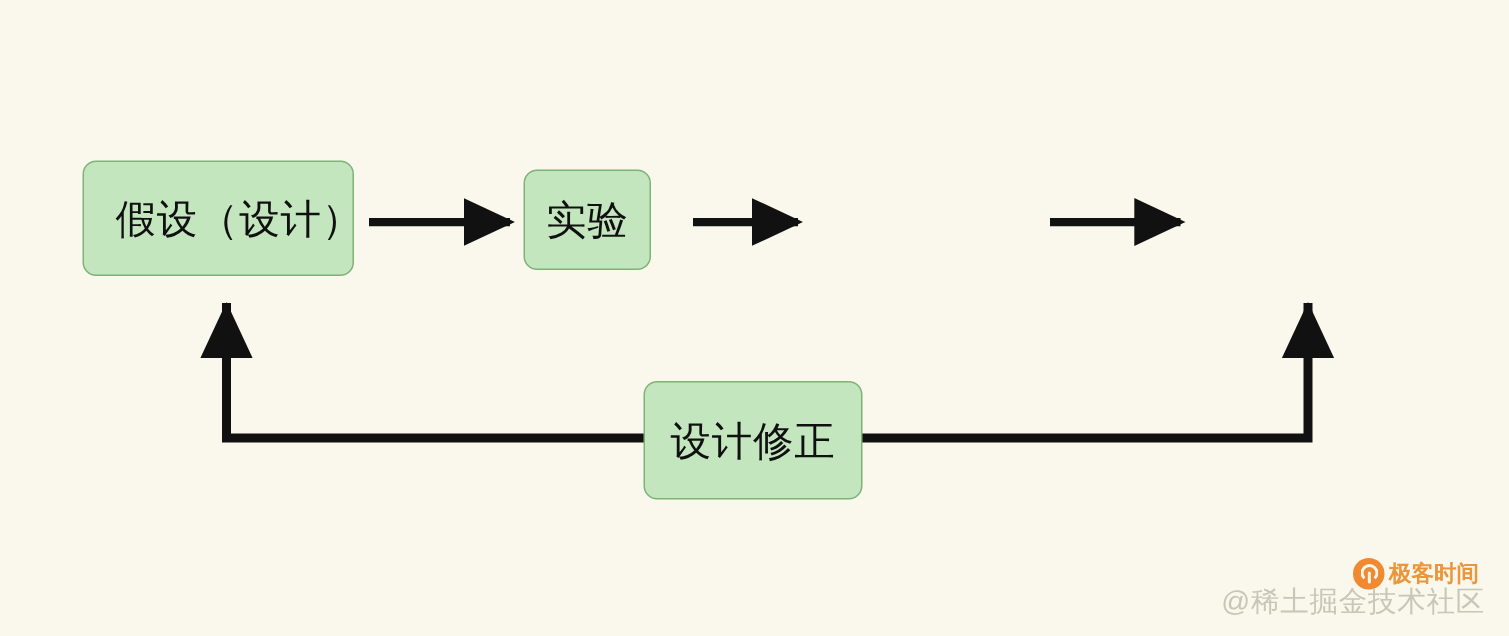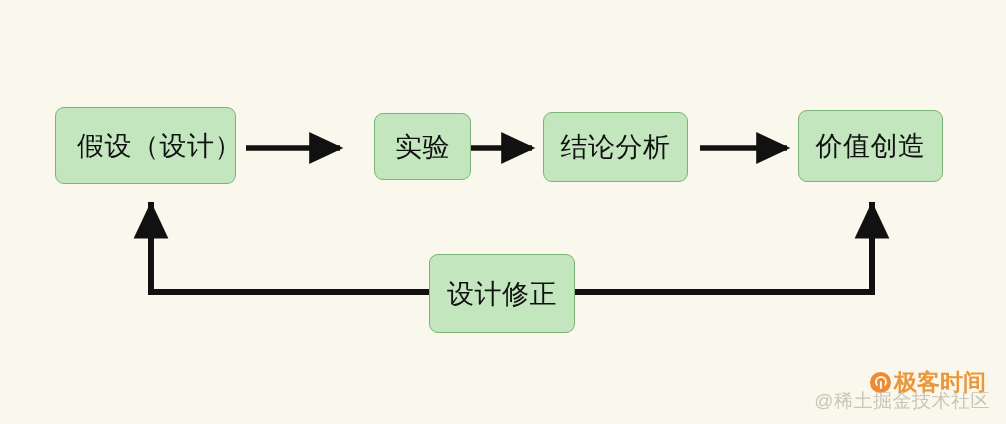--- a/index.html
+++ b/index.html
@@ -28,21 +28,21 @@
     display: flex;
     align-items: center;
     justify-content: center;
     color: #101010;
     font-size: 27px;
     letter-spacing: 0.5px;
     white-space: nowrap;
     z-index: 3;
   }
   #node-hypothesis { left: 55px;  top: 107px; width: 181px; height: 77px; padding-left: 28px; }
-  #node-experiment { left: 374px; top: 113px; width: 97px;  height: 67px; text-align: right; }
+  #node-experiment { left: 349px; top: 113px; width: 85px;  height: 67px; text-align: right; }
   #node-analysis   { left: 543px; top: 112px; width: 145px; height: 70px; }
   #node-value      { left: 798px; top: 110px; width: 145px; height: 72px; }
   #node-revision   { left: 429px; top: 254px; width: 146px; height: 79px; }
 
   .edges {
     position: absolute;
     left: 0;
     top: 0;
     width: 1006px;
     height: 424px;
@@ -91,21 +91,21 @@
     position: absolute;
     left: 50%;
     top: 9px;
     transform: translateX(-50%);
     width: 2.2px;
     height: 8px;
     background: #faf8ed;
     border-radius: 1px;
   }
   .wm-brand-text {
-    font-size: 23px;
+    font-size: 15px;
     font-weight: bold;
     color: #e98e2c;
     letter-spacing: 0px;
     line-height: 21px;
   }
   .wm-community {
     position: absolute;
     right: 2px;
     bottom: 2px;
     font-size: 19px;
@@ -145,23 +145,21 @@
 
     <g>
       <path d="M575,292 L872,292 L872,205" stroke="#111111" stroke-width="6" fill="none" stroke-linecap="square" stroke-linejoin="miter" marker-end="url(#arrowhead)"></path>
     </g>
   </svg>
 
   <div class="node" id="node-hypothesis">假设（设计）</div>
 
   <div class="node" id="node-experiment">实验</div>
 
-  <div class="node" id="node-analysis">结论分析</div>
 
-  <div class="node" id="node-value">价值创造</div>
 
   <div class="node" id="node-revision">设计修正</div>
 
   <div class="watermark">
     <div class="wm-brand">
       <span class="wm-logo"></span>
       <span class="wm-brand-text">极客时间</span>
     </div>
     <div class="wm-community">@稀土掘金技术社区</div>
   </div>

